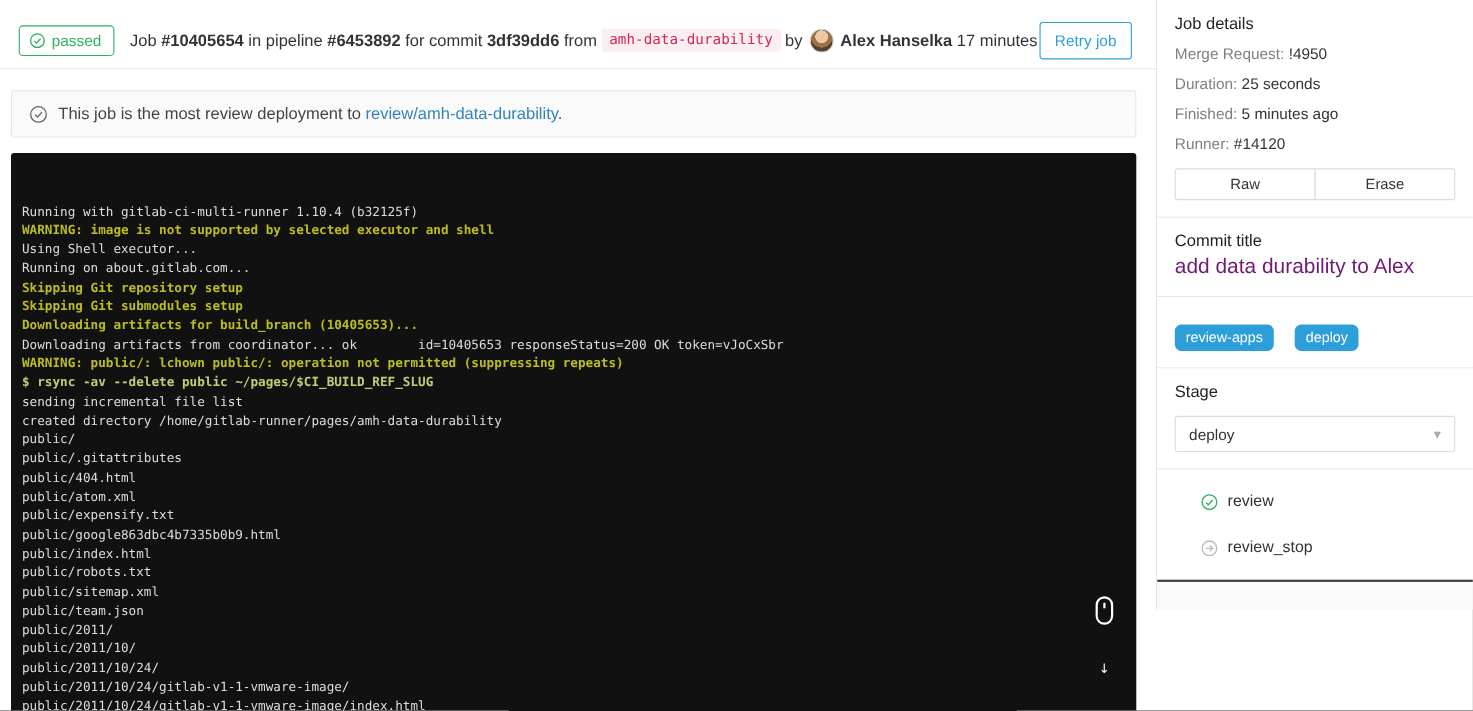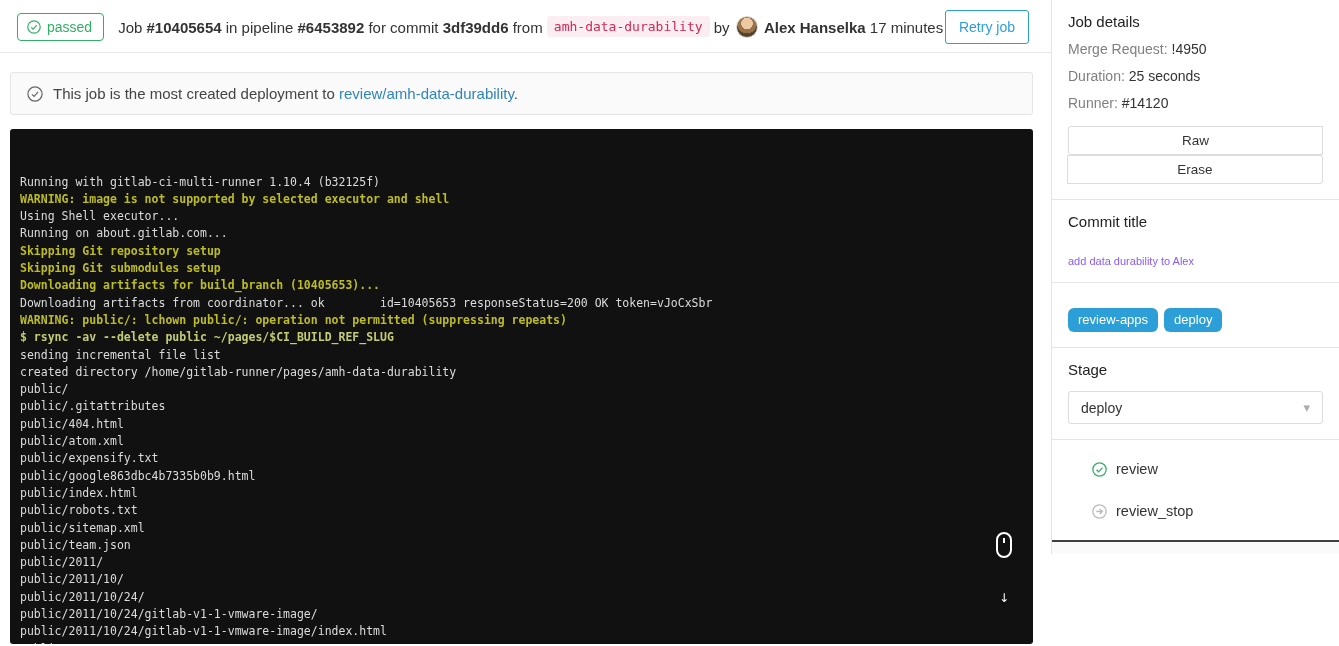--- a/index.html
+++ b/index.html
@@ -3,21 +3,21 @@
 <meta charset="utf-8">
 <style>
   * { box-sizing: border-box; }
   html,body { margin:0; padding:0; }
   body {
     width:1339px; height:646px; overflow:hidden; position:relative;
     background:#fff; color:#333;
     font-family:"Liberation Sans", sans-serif;
   }
   
-  .main { position:absolute; left:0; top:1px; width:1051px; height:567px; }
+  .main { position:absolute; left:0; top:11px; width:1051px; height:567px; }
 
   .header {
     height:52px; border-bottom:1px solid #e7e7e7;
     display:flex; align-items:center; padding:0 22px 0 17px; font-size:15px;
   }
   .status-badge {
     display:inline-flex; align-items:center; gap:6px; flex:0 0 auto;
     color:#31af64; border:1px solid #31af64; border-radius:4px;
     padding:5px 11px 5px 9px; font-size:14px; margin-right:14px; background:#fff;
   }
@@ -73,32 +73,32 @@
   
   .sidebar {
     position:absolute; left:1051px; top:0; width:288px; height:554px;
     border-left:1px solid #e3e3e3; background:#fafafa;
   }
   .sb-section { background:#fff; border-bottom:1px solid #e5e5e5; padding:13px 16px 15px 16px; }
   .sb-title { color:#222; font-size:15px; margin:0 0 4px 0; }
   .detail-row { margin-top:11px; font-size:14px; white-space:nowrap; }
   .detail-label { color:#7f7f7f; }
   .detail-value { color:#333; }
-  .btn-group { display:flex; margin-top:15px;flex-direction:column; }
+  .btn-group { display:flex; margin-top:15px; }
   .sb-btn {
     flex:1; text-align:center; padding:6px 0; cursor:pointer;
     border:1px solid #dcdcdc; background:#fff; color:#333; font-size:13.5px;
   }
   .sb-btn:first-child { border-radius:3px 0 0 3px; }
   .sb-btn + .sb-btn { border-radius:0 3px 3px 0; margin-left:-1px; }
-  .commit-text { color:#8b5cf6; margin-top:25px; font-size:11px; }
+  .commit-text { color:#701a75; margin-top:4px; font-size:19px; }
   .tags-row { margin-top:12px; }
   .tag {
     display:inline-block; background:#2d9fd8; color:#fff; cursor:pointer;
-    border-radius:6px; padding:4px 10px 5px 10px; font-size:13px; margin-right:6px;
+    border-radius:6px; padding:4px 10px 5px 10px; font-size:13px; margin-right:19px;
   }
   .stage-select {
     margin-top:13px; border:1px solid #dcdcdc; border-radius:3px; background:#fff;
     height:33px; display:flex; align-items:center; justify-content:space-between;
     padding:0 12px; color:#333; font-size:14px; cursor:pointer;
   }
   .chevron { color:#aaa; font-size:13px; }
   .builds-section { background:#fff; border-bottom:2px solid #404040; padding:8px 16px 8px 40px; }
   .build-row { display:flex; align-items:center; gap:9px; padding:13px 0; font-size:14.5px; color:#333; cursor:pointer; }
   .build-row svg { flex:0 0 auto; display:block; }
@@ -131,40 +131,41 @@
       <span>17 minutes ago</span>
     </span>
     <button class="retry-btn">Retry job</button>
   </div>
 
   <div class="notice">
     <svg width="16" height="16" viewBox="0 0 16 16">
         <circle cx="8" cy="8" r="7.1" fill="none" stroke="#666" stroke-width="1.2"></circle>
         <path d="M5 8.3l2.1 2.1 4-4.5" fill="none" stroke="#666" stroke-width="1.2"></path>
       </svg>
-    <span><span>This job is the most created deployment to</span> <a>review/amh-data-durability</a><span>.</span></span>
+    <span><span>This job is the most review deployment to</span> <a>review/amh-data-durability</a><span>.</span></span>
   </div>
 
   <div class="terminal">
     <div id="log-lines"><div class="log-line plain">Running with gitlab-ci-multi-runner 1.10.4 (b32125f)</div><div class="log-line warning">WARNING: image is not supported by selected executor and shell</div><div class="log-line plain">Using Shell executor...</div><div class="log-line plain">Running on about.gitlab.com...</div><div class="log-line section">Skipping Git repository setup</div><div class="log-line section">Skipping Git submodules setup</div><div class="log-line section">Downloading artifacts for build_branch (10405653)...</div><div class="log-line plain">Downloading artifacts from coordinator... ok        id=10405653 responseStatus=200 OK token=vJoCxSbr</div><div class="log-line warning">WARNING: public/: lchown public/: operation not permitted (suppressing repeats)</div><div class="log-line command">$ rsync -av --delete public ~/pages/$CI_BUILD_REF_SLUG</div><div class="log-line plain">sending incremental file list</div><div class="log-line plain">created directory /home/gitlab-runner/pages/amh-data-durability</div><div class="log-line plain">public/</div><div class="log-line plain">public/.gitattributes</div><div class="log-line plain">public/404.html</div><div class="log-line plain">public/atom.xml</div><div class="log-line plain">public/expensify.txt</div><div class="log-line plain">public/google863dbc4b7335b0b9.html</div><div class="log-line plain">public/index.html</div><div class="log-line plain">public/robots.txt</div><div class="log-line plain">public/sitemap.xml</div><div class="log-line plain">public/team.json</div><div class="log-line plain">public/2011/</div><div class="log-line plain">public/2011/10/</div><div class="log-line plain">public/2011/10/24/</div><div class="log-line plain">public/2011/10/24/gitlab-v1-1-vmware-image/</div><div class="log-line plain">public/2011/10/24/gitlab-v1-1-vmware-image/index.html</div><div class="log-line plain">public/2011/11/</div></div>
     <div class="scroll-indicator">
       <div class="mouse"></div>
       <div class="arrow-down">↓</div>
     </div>
   </div>
 
 </div>
 
 <div class="sidebar">
 
   <div class="sb-section">
     <div class="sb-title">Job details</div>
     <div id="detail-rows">
         <div class="detail-row"><span class="detail-label">Merge Request: </span><span class="detail-value">!4950</span></div>
         <div class="detail-row"><span class="detail-label">Duration: </span><span class="detail-value">25 seconds</span></div>
+        <div class="detail-row"><span class="detail-label">Finished: </span><span class="detail-value">5 minutes ago</span></div>
         <div class="detail-row"><span class="detail-label">Runner: </span><span class="detail-value">#14120</span></div>
       </div>
     <div class="btn-group">
       <button class="sb-btn">Raw</button>
       <button class="sb-btn">Erase</button>
     </div>
   </div>
 
   <div class="sb-section">
     <div class="sb-title">Commit title</div>

